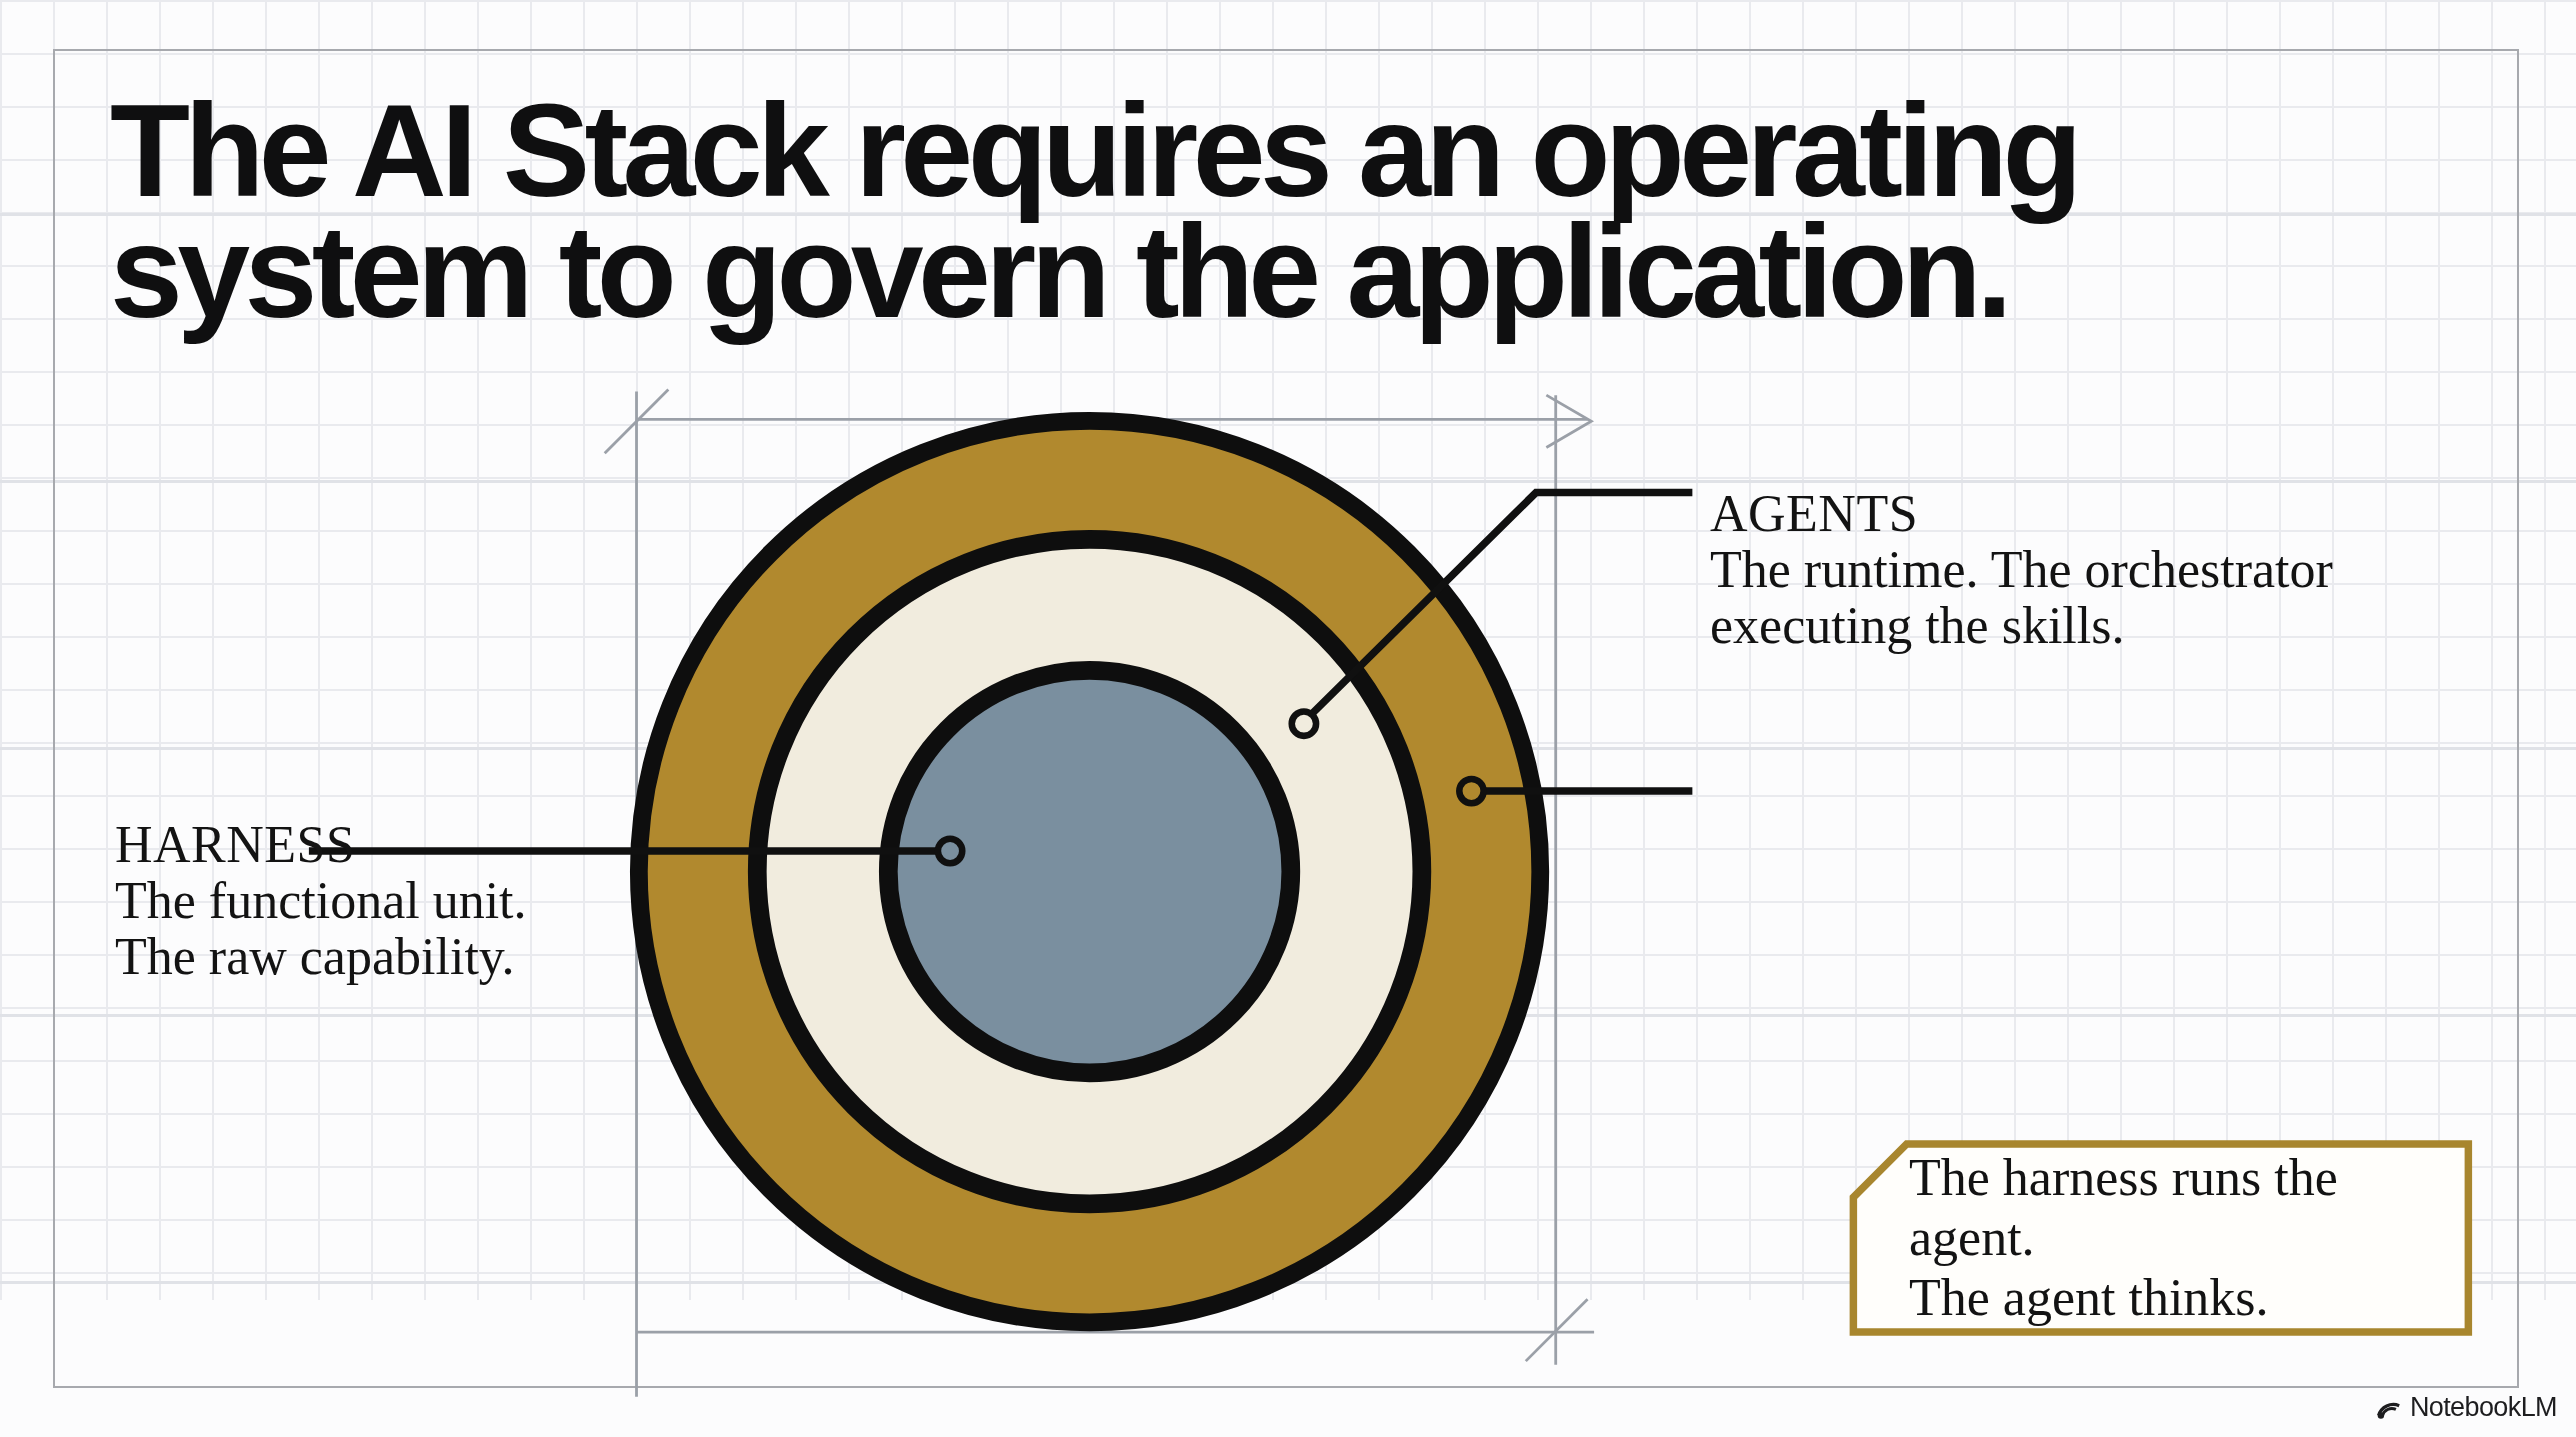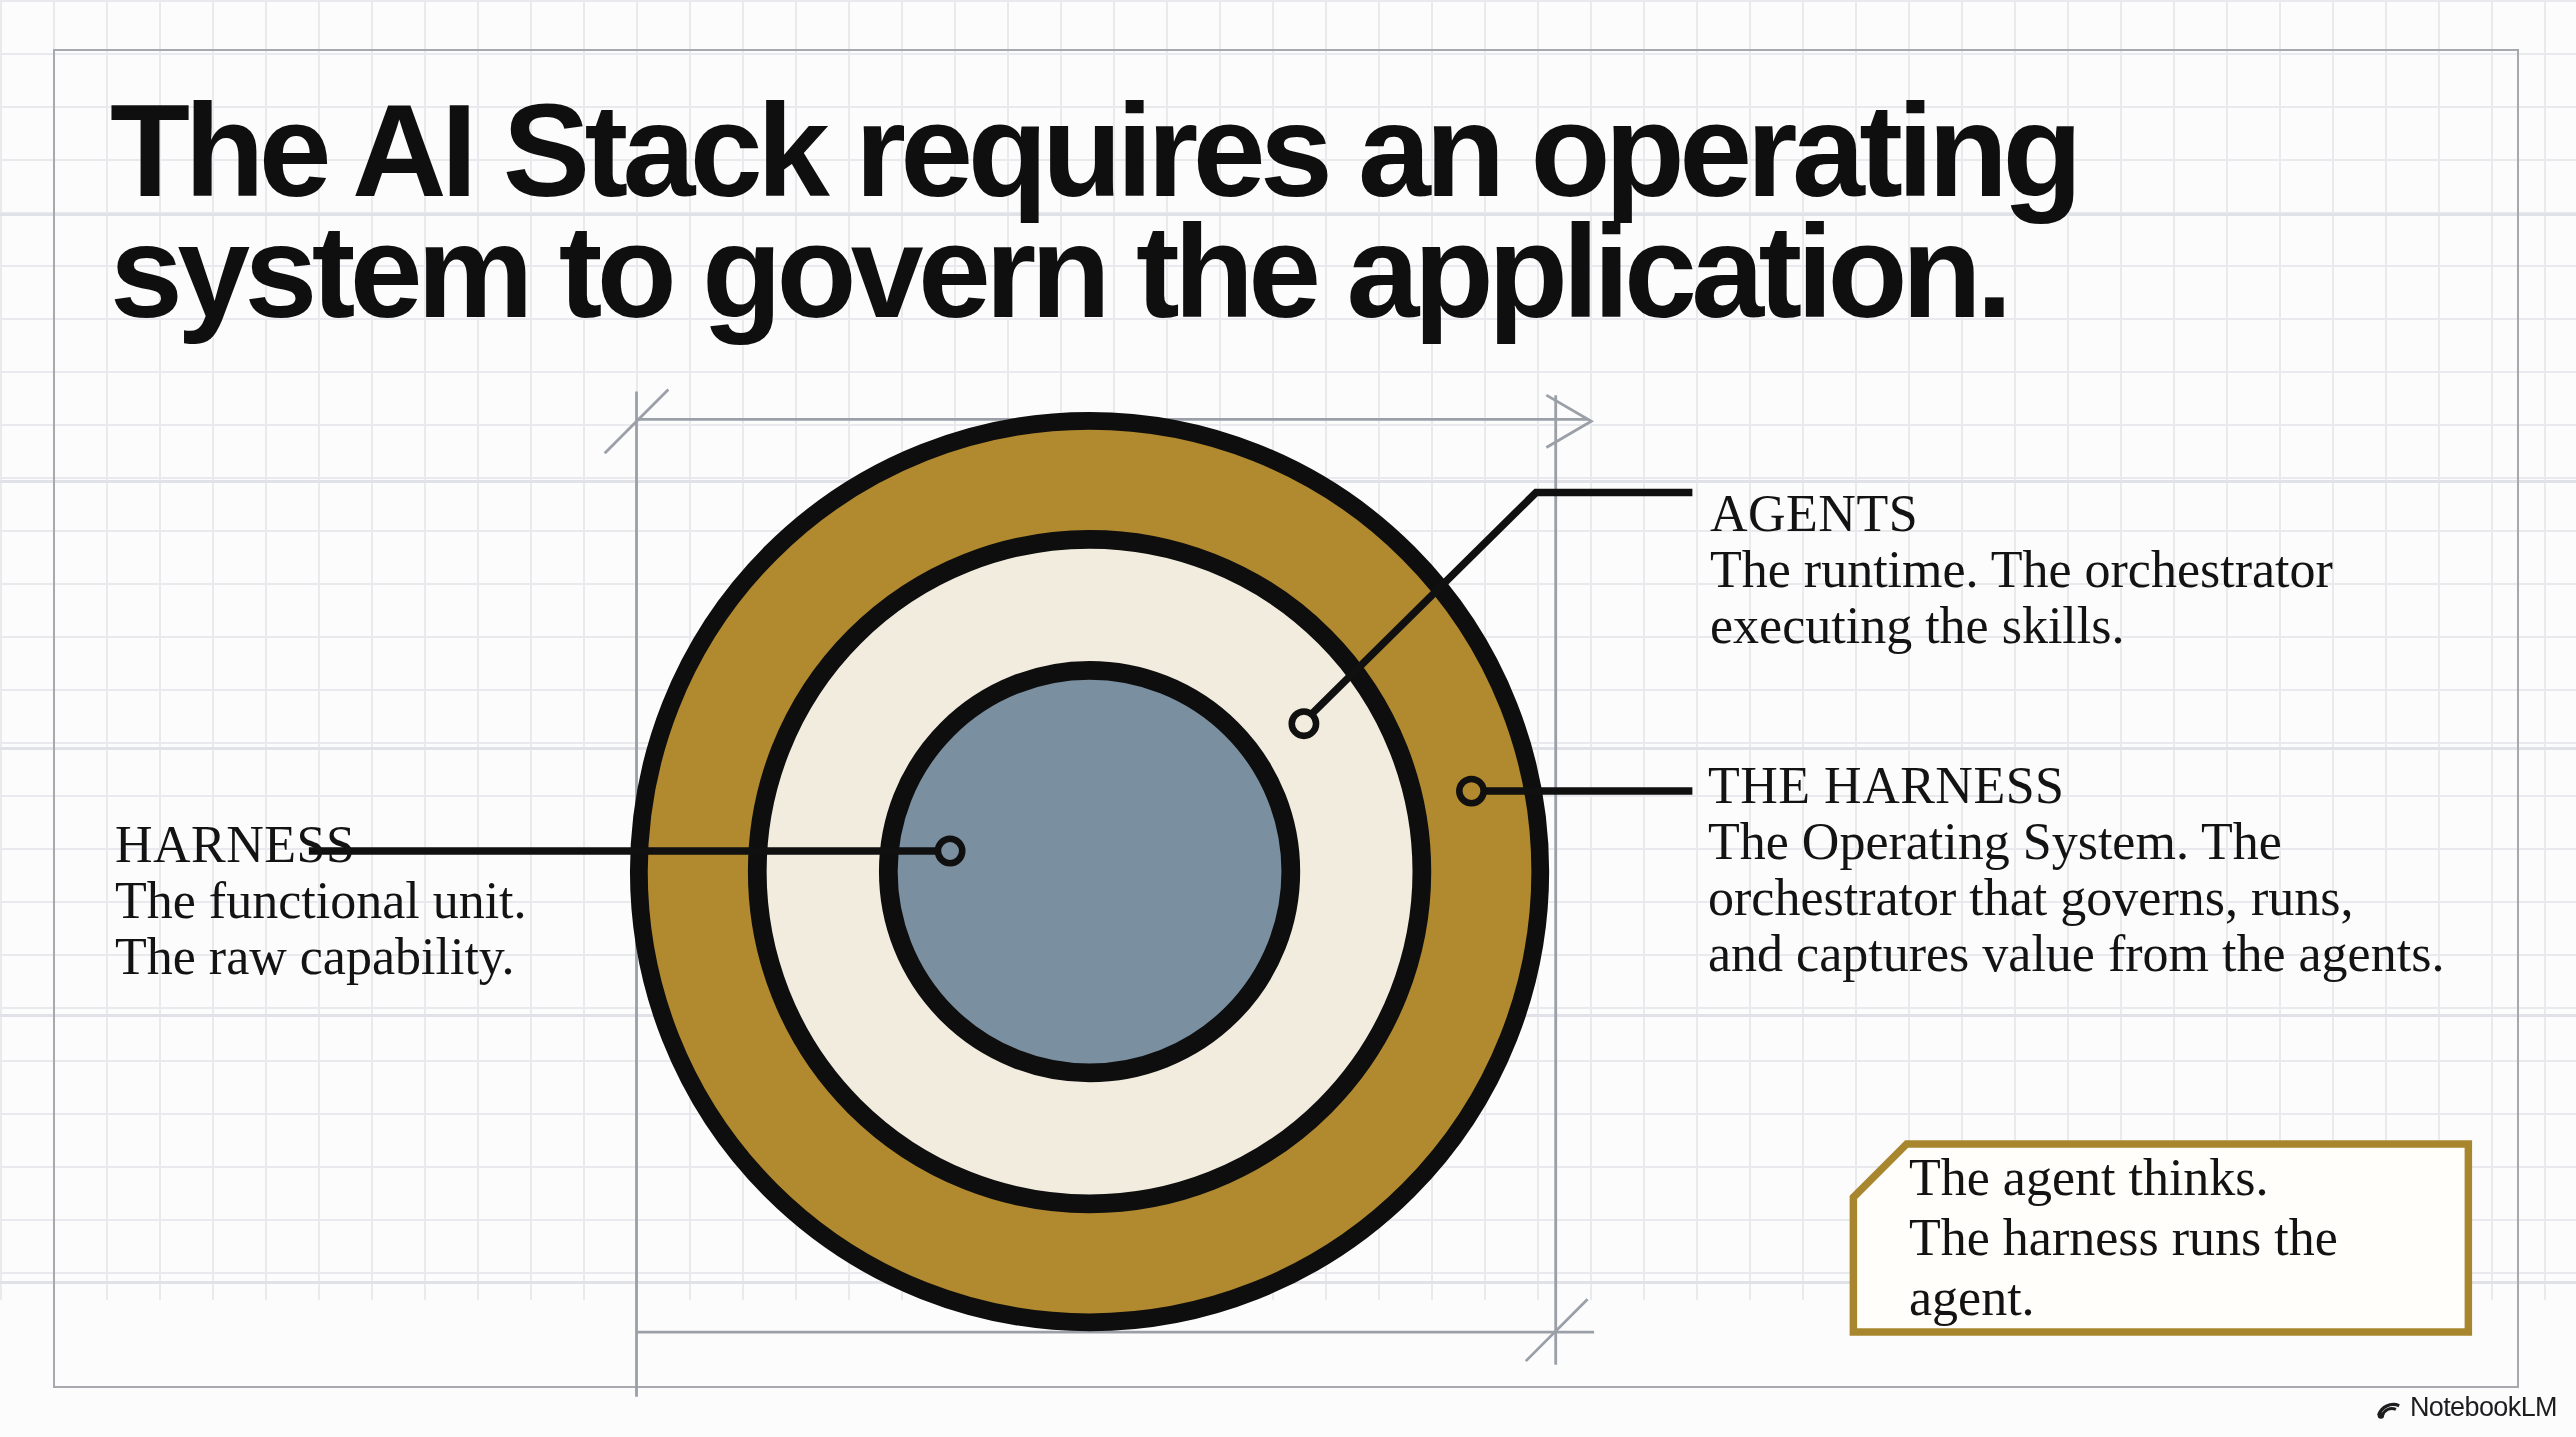--- a/index.html
+++ b/index.html
@@ -107,30 +107,24 @@
     <div>The functional unit.</div>
     <div>The raw capability.</div>
   </div>
 
   <div class="label agents-block">
     <div class="heading">AGENTS</div>
     <div>The runtime. The orchestrator</div>
     <div>executing the skills.</div>
   </div>
 
-  <div class="label harness-block">
-    <div class="heading">THE HARNESS</div>
-    <div>The Operating System. The</div>
-    <div>orchestrator that governs, runs,</div>
-    <div>and captures value from the agents.</div>
-  </div>
 
   <div class="callout-text">
+    <div>The harness runs the agent.</div>
     <div>The agent thinks.</div>
-    <div>The harness runs the agent.</div>
   </div>
 
   <div class="watermark">
     <svg width="30" height="30" viewBox="0 0 32 32">
       <g fill="none" stroke="#1d1d1f">
         <path d="M7 24 A 16.5 16.5 0 0 1 29 13.5" stroke-width="3.4"></path>
         <path d="M11 24.5 A 10.5 10.5 0 0 1 25.5 17.5" stroke-width="3.2"></path>
       </g>
       <circle cx="9.5" cy="24" r="3.4" fill="#1d1d1f"></circle>
     </svg>

